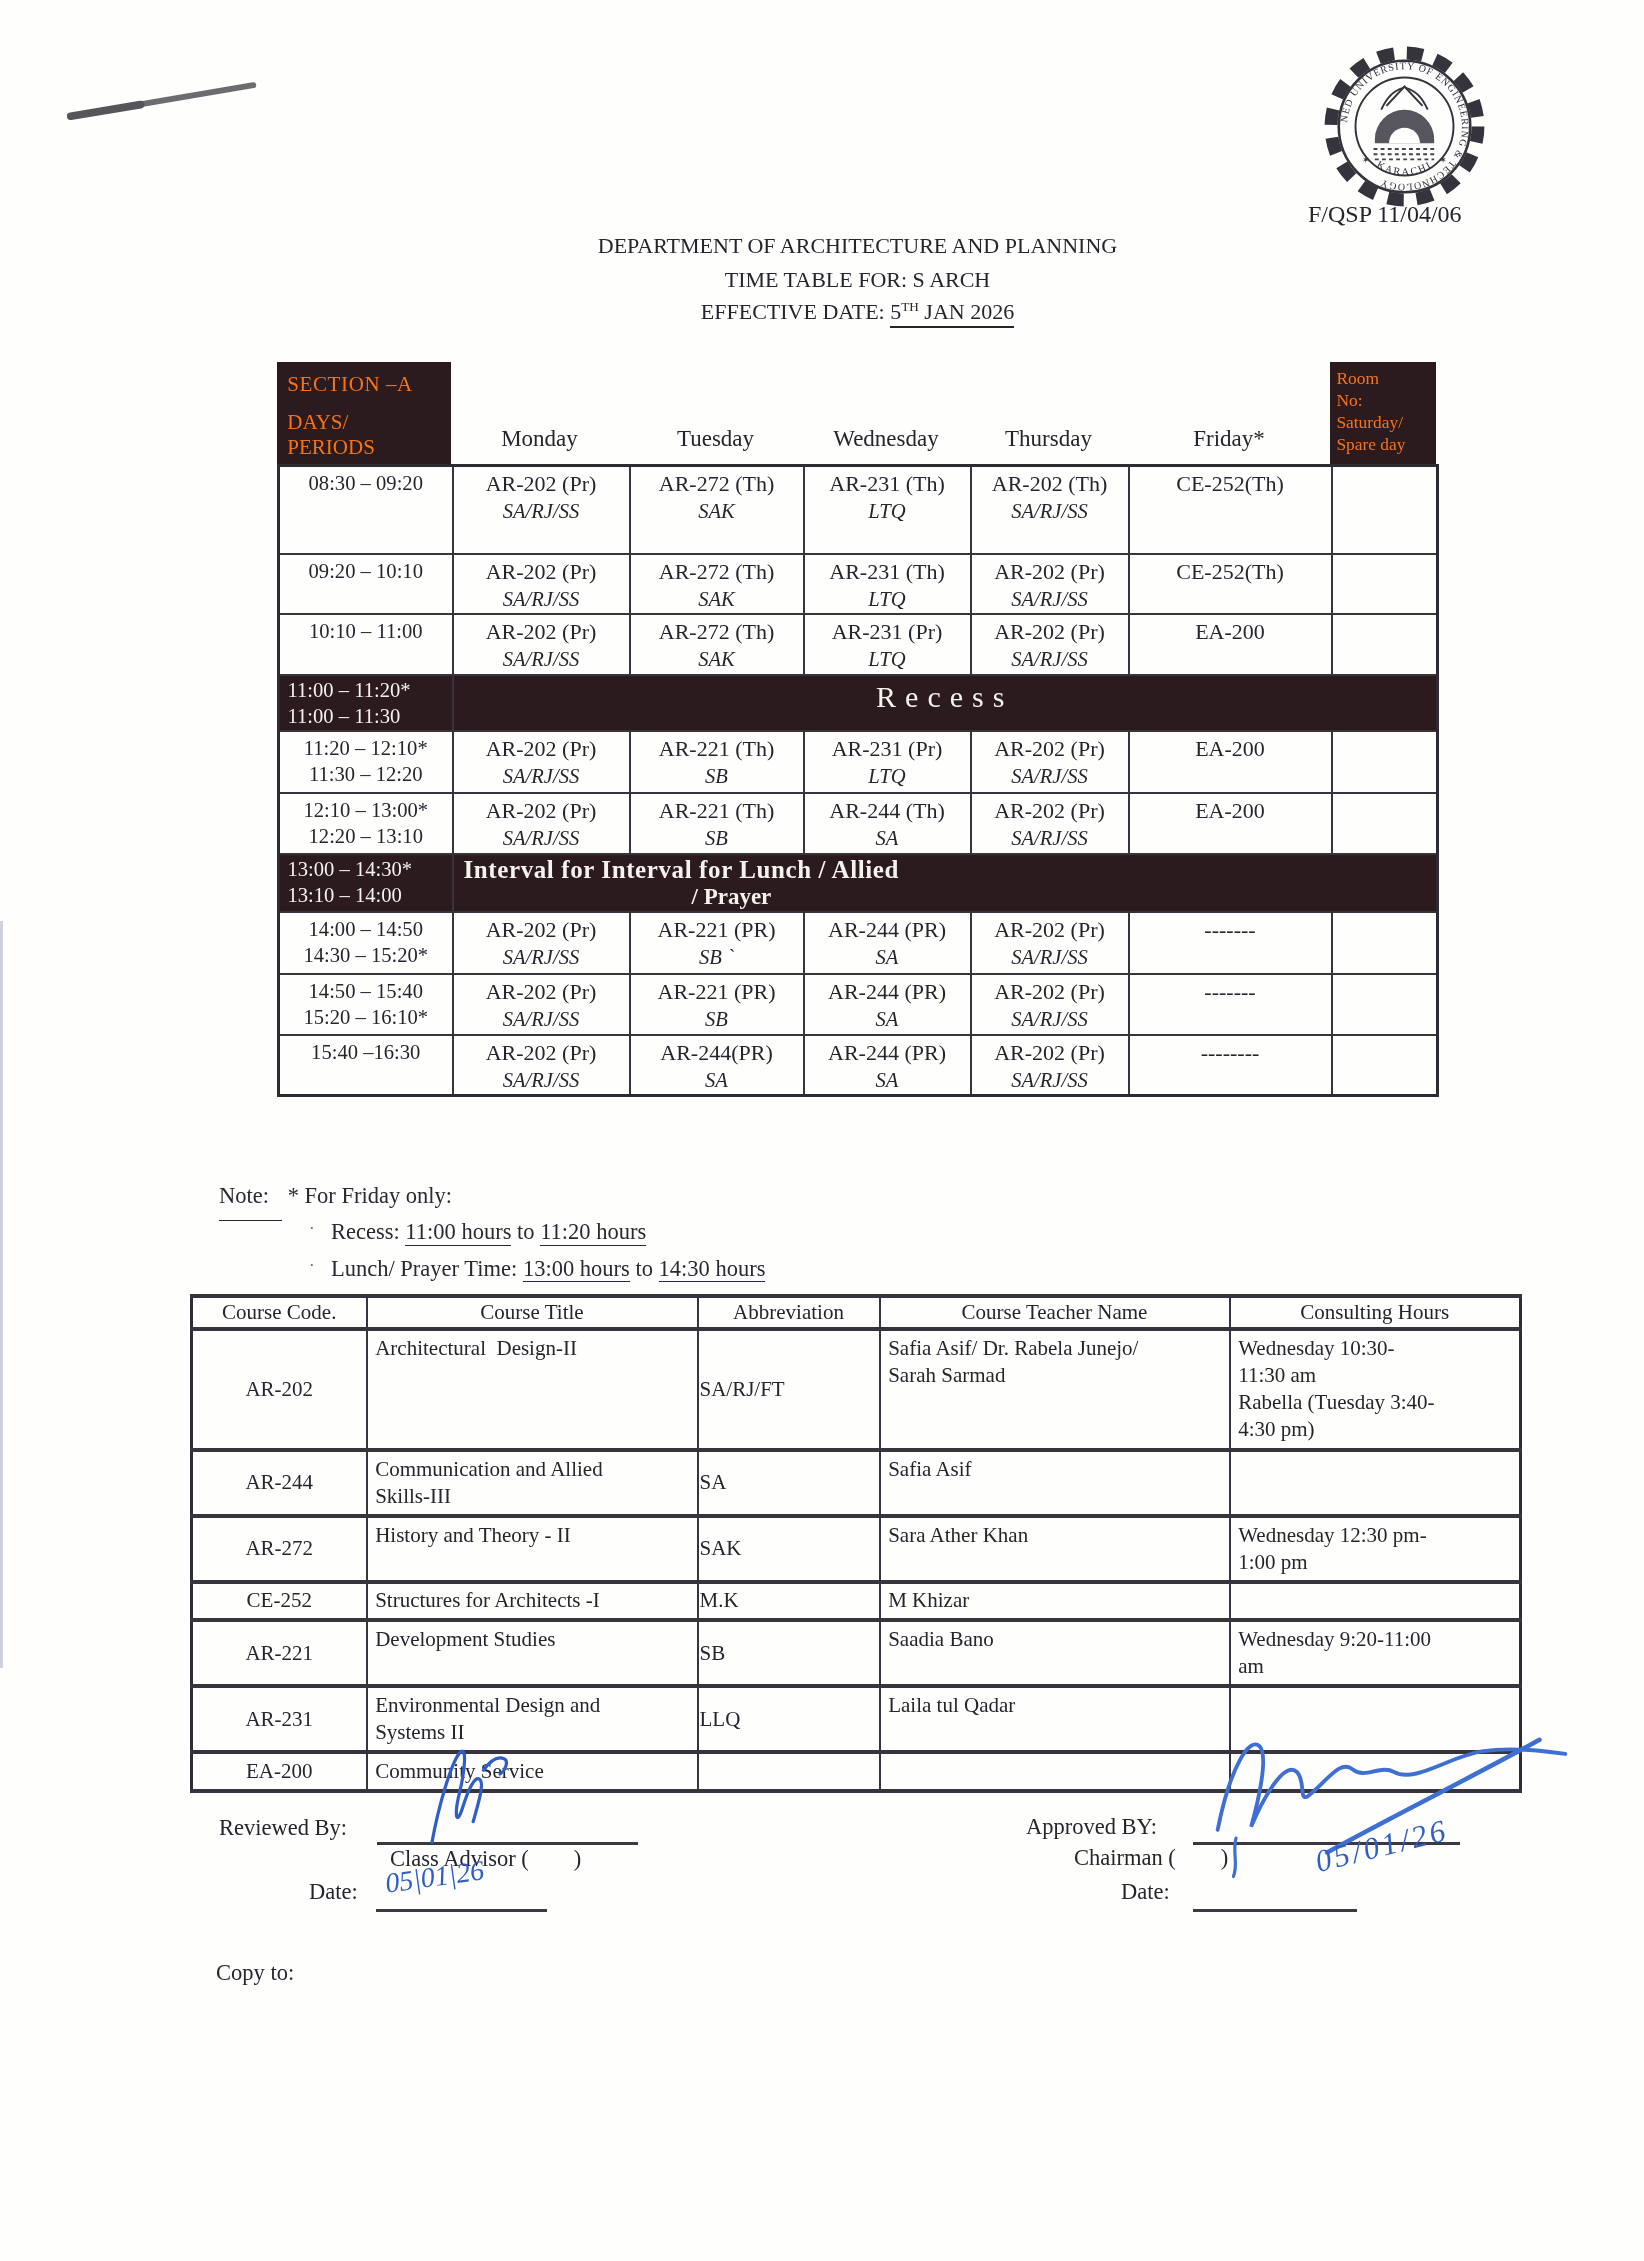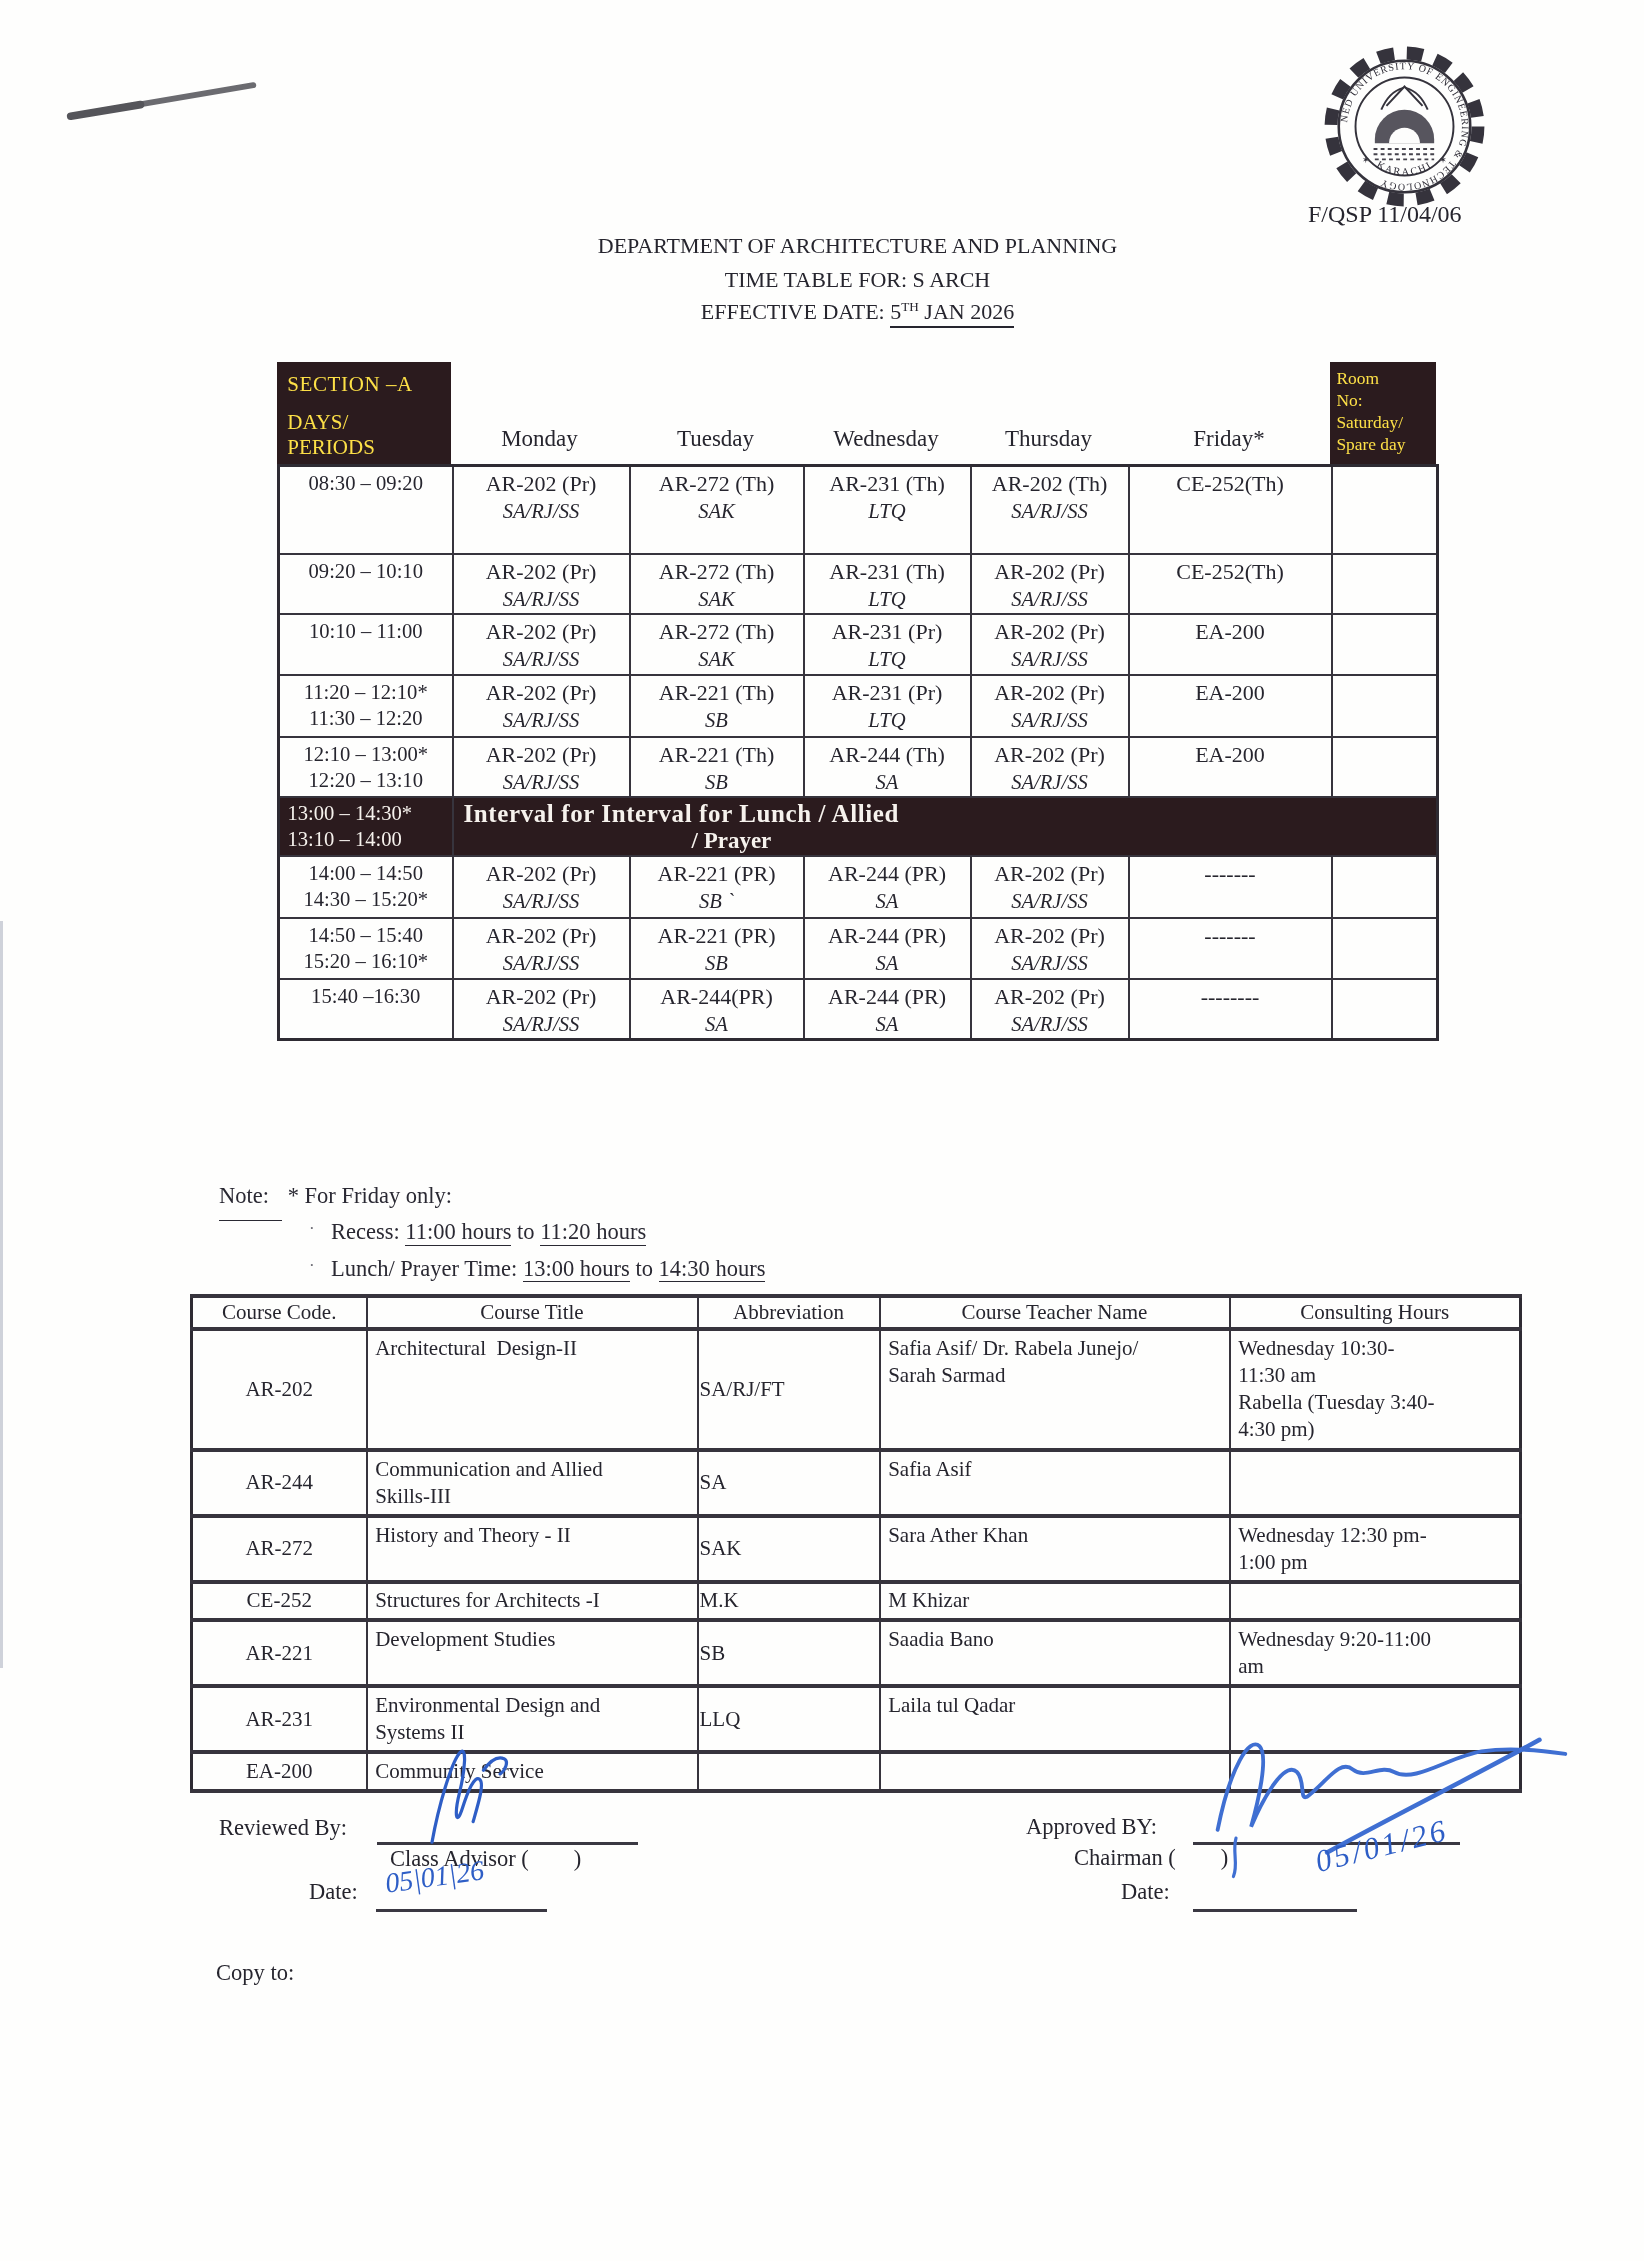--- a/index.html
+++ b/index.html
@@ -12,21 +12,21 @@
   .doc-title{left:410px;top:126px;width:895px;font-size:26.4px;letter-spacing:0.3px;}
   .form-code{left:1308px;top:201px;width:219px;font-size:24px;white-space:nowrap;}
   .dept-line{left:410px;top:233px;width:895px;font-size:22px;}
   .ttfor-line{left:410px;top:267px;width:895px;font-size:22px;}
   .eff-line{left:410px;top:299px;width:895px;font-size:22px;}
   .u4{border-bottom:2.6px solid #26252e;padding-bottom:1.9px;}
   
   .edge-l{left:0;top:921px;width:3.2px;height:747px;background:#a7adbd;opacity:.55;}
   
   .tt{left:277px;top:362px;width:1160px;height:729px;}
-  .dark-bg{background:#2b1b1e;color:#fde047;}
+  .dark-bg{background:#2b1b1e;color:#f97316;}
   .box-section{position:absolute;left:0;top:0;width:174px;height:102px;font-size:21px;box-sizing:border-box;}
   .sec-label{padding:10.3px 0 0 10.3px;letter-spacing:0.6px;}
   .days-label{position:absolute;left:10.3px;bottom:3.9px;line-height:25px;}
   .days-band{position:absolute;left:174px;top:52px;width:879px;height:50px;display:flex;}
   .day{display:flex;align-items:center;justify-content:center;font-size:23px;
        border-left:1.3px solid rgba(255,255,255,.15);box-sizing:border-box;text-align:center;}
   .box-room{position:absolute;left:1053px;top:0;width:106px;height:102px;font-size:17.4px;
             line-height:22px;padding:5.2px 0 0 6.4px;box-sizing:border-box;}
   .tt-table{position:absolute;left:0;top:102px;border-collapse:collapse;table-layout:fixed;
             width:1160px;border:3.9px solid #2e2b33;}
@@ -214,20 +214,29 @@
         <td>
               <span class="code">AR-202 (Pr)</span>
               <span class="abbr">SA/RJ/SS</span>
             </td>
         <td>
               <span class="code">EA-200</span>
               <span class="abbr"></span>
             </td>
         <td><span></span></td>
       </tr>
+      <tr style="height:55px">
+        <td class="time darkc">
+              <span class="tl">11:00 – 11:20*</span>
+              <span class="tl">11:00 – 11:30</span>
+            </td>
+        <td class="darkc" colspan="6">
+              <span class="recess-label">Recess</span>
+            </td>
+      </tr>
       <tr style="height:62px">
         <td class="time">
               <span class="tl">11:20 – 12:10*</span>
               <span class="tl">11:30 – 12:20</span>
             </td>
         <td>
               <span class="code">AR-202 (Pr)</span>
               <span class="abbr">SA/RJ/SS</span>
             </td>
         <td>

